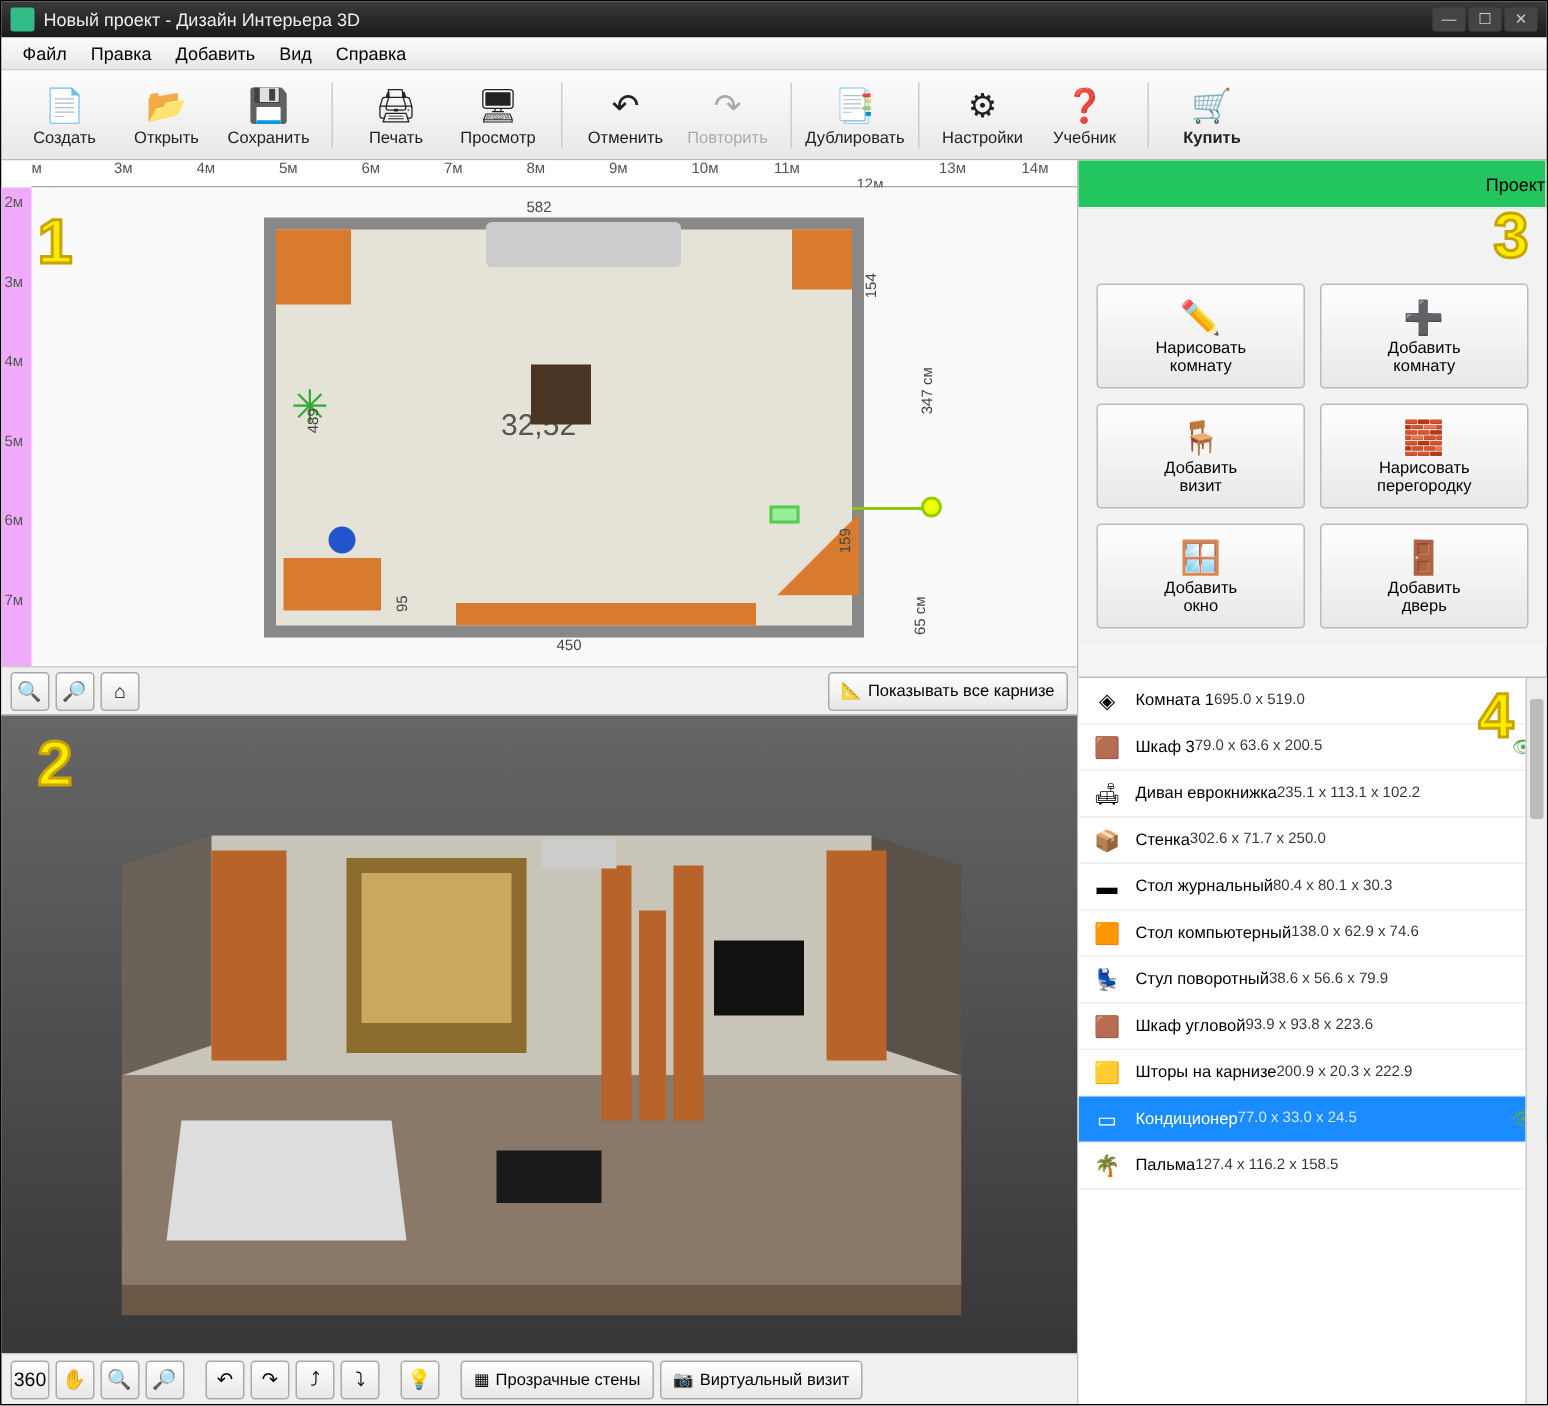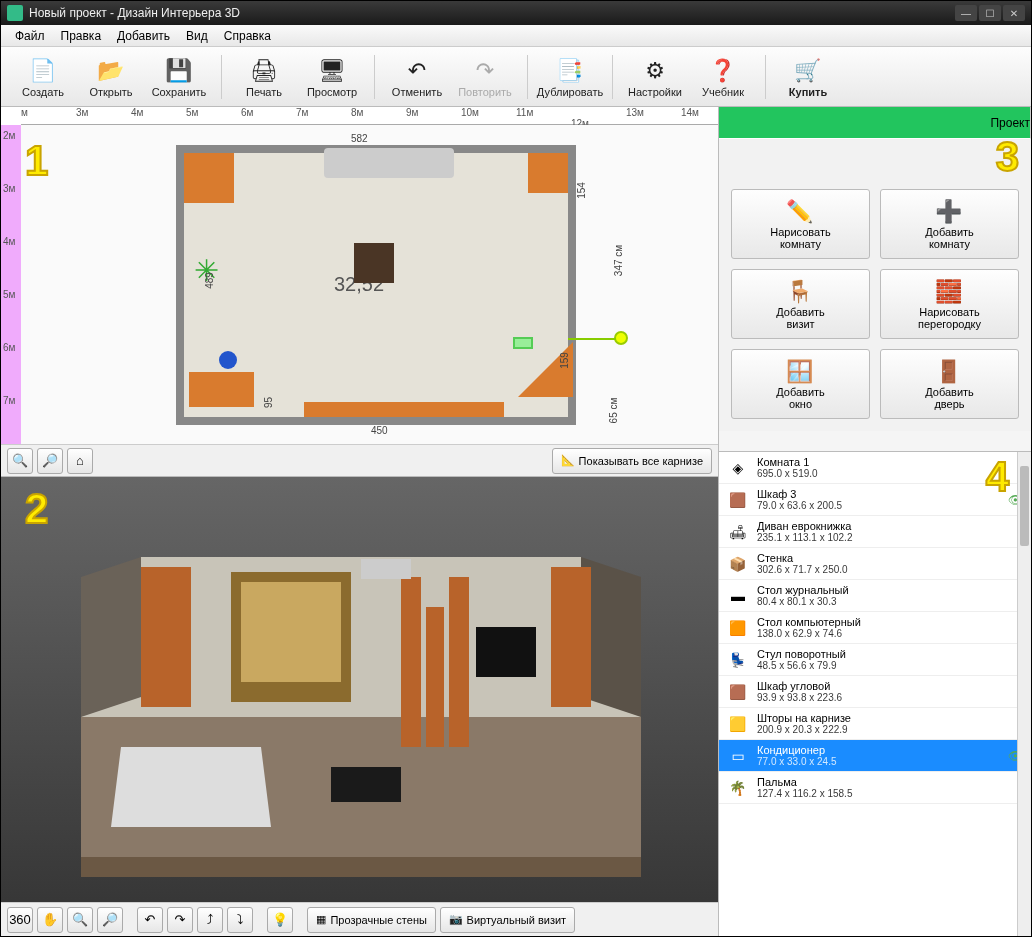--- a/index.html
+++ b/index.html
@@ -37,21 +37,21 @@
 .tabs { height: 32px; display: flex; background: #e0e0e0; border-bottom: 1px solid #bbb; }
 .tab { flex: 1; display: flex; align-items: center; justify-content: center; font-size: 12px; cursor: pointer; border-right: 1px solid #ccc; }
 .tab.active { background: #22c55e; border-bottom: 1px solid #fff; margin-bottom: -1px; justify-content: flex-end; }
 .action-grid { padding: 50px 12px 12px; display: grid; grid-template-columns: 1fr 1fr; gap: 10px; background: #f2f2f2; }
 .action-btn { height: 70px; background: linear-gradient(#fefefe,#e8e8e8); border: 1px solid #bbb; border-radius: 3px; display: flex; flex-direction: column; align-items: center; justify-content: center; cursor: pointer; font-size: 11px; }
 .action-btn .aicon { font-size: 22px; height: 28px; display: flex; align-items: center; }
 .obj-list { flex: 1; overflow-y: auto; background: #fff; border-top: 1px solid #bbb; margin-top: 20px; }
 .obj-row { display: flex; align-items: center; padding: 4px 8px; border-bottom: 1px solid #eee; cursor: pointer; font-size: 11px; position: relative; }
 .obj-row.selected { background: #1a8cff; color: #fff; }
 .obj-row .oicon { width: 22px; height: 22px; margin-right: 8px; display: flex; align-items: center; justify-content: center; font-size: 14px; }
-.obj-row .oinfo { display: flex; flex-direction: column; }
+.obj-row .oinfo { display: flex; flex-direction: row; }
 .obj-row .oname { font-size: 11px; }
 .obj-row .odim { font-size: 10px; opacity: 0.8; }
 .obj-row .eye { position: absolute; right: 8px; color: #5a5; font-size: 12px; }
 .marker { position: absolute; font-size: 42px; font-weight: bold; color: #ffeb00; -webkit-text-stroke: 2px #c9a400; z-index: 100; }
 .dim-label { position: absolute; font-size: 10px; color: #444; }
 .area-label { position: absolute; font-size: 20px; color: #555; }
 .room3d { position: absolute; left: 80px; top: 40px; width: 560px; height: 360px; }
 .scrollbar-v { position: absolute; right: 0; top: 0; bottom: 0; width: 14px; background: #eee; border-left: 1px solid #ccc; }
 .scrollbar-v .thumb { position: absolute; top: 14px; left: 2px; right: 2px; height: 80px; background: #bbb; border-radius: 2px; }
 </style>
@@ -323,21 +323,21 @@
               <div class="oicon">🟧</div>
               <div class="oinfo">
                 <div class="oname">Стол компьютерный</div>
                 <div class="odim">138.0 x 62.9 x 74.6</div>
               </div>
             </div>
             <div class="obj-row">
               <div class="oicon">💺</div>
               <div class="oinfo">
                 <div class="oname">Стул поворотный</div>
-                <div class="odim">48.5 x 56.6 x 79.9</div>
+                <div class="odim">38.6 x 56.6 x 79.9</div>
               </div>
             </div>
             <div class="obj-row">
               <div class="oicon">🟫</div>
               <div class="oinfo">
                 <div class="oname">Шкаф угловой</div>
                 <div class="odim">93.9 x 93.8 x 223.6</div>
               </div>
             </div>
             <div class="obj-row">

